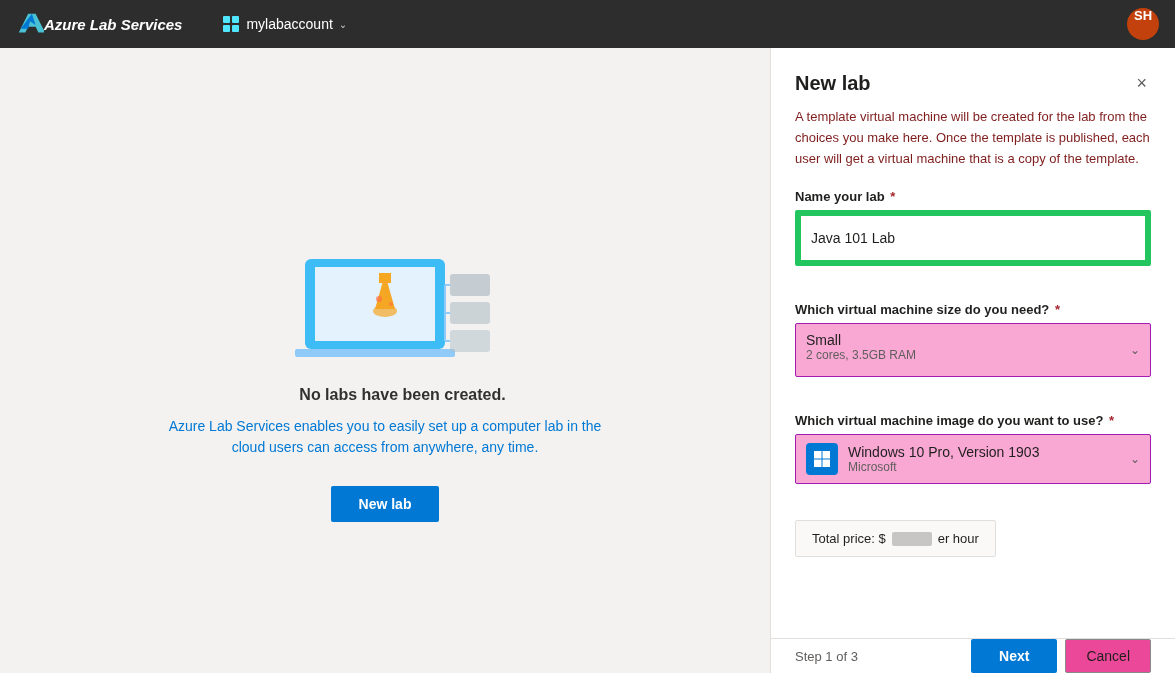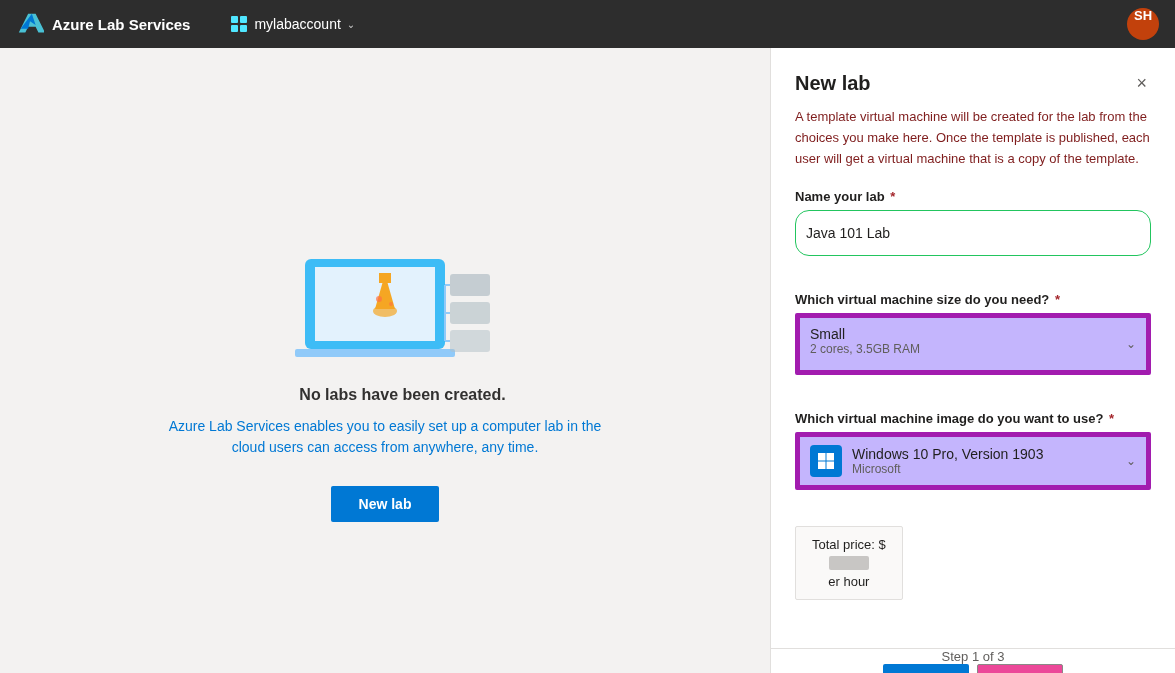--- a/index.html
+++ b/index.html
@@ -11,21 +11,22 @@
       height: 48px;
       display: flex;
       align-items: center;
       padding: 0 16px;
       gap: 20px;
       flex-shrink: 0;
     }
     .header-logo {
       display: flex;
       align-items: center;
-      gap: 8px;
+      gap: 0;
+      font-style: italic;
     }
     .logo-icon {
       width: 28px;
       height: 28px;
     }
     .header-title {
       color: #ffffff;
       font-size: 15px;
       font-weight: 400;
     }
@@ -158,35 +159,35 @@
       color: #201f1e;
       margin-bottom: 6px;
     }
     .required-star {
       color: #a4262c;
       margin-left: 2px;
     }
     .form-input {
       width: 100%;
       height: 36px;
-      border: 1px solid #22c55e;
+      border: 6px solid #22c55e;
       padding: 22px 10px;
       font-size: 14px;
       color: #201f1e;
       outline: none;
-      border-radius: 14px;
+      border-radius: 2px;
     }
 
     
     .dropdown-container {
       position: relative;
       width: 100%;
-      border: 5px solid #a21caf;
-      border-radius: 2px;
-      background: #c4b5fd;
+      border: 1px solid #a21caf;
+      border-radius: 2px;
+      background: #f9a8d4;
       cursor: pointer;
     }
     .dropdown-main {
       padding: 8px 36px 4px 10px;
       min-height: 52px;
     }
     .dropdown-value {
       font-size: 14px;
       color: #201f1e;
       font-weight: 400;
@@ -238,41 +239,39 @@
     .total-price-box {
       border: 1px solid #e1dfdd;
       border-radius: 2px;
       padding: 10px 16px;
       display: inline-flex;
       align-items: center;
       gap: 4px;
       font-size: 13px;
       color: #201f1e;
       background: #faf9f8;
-      flex-direction: column;
     }
     .price-blur {
       display: inline-block;
       width: 40px;
       height: 14px;
       background: #c8c6c4;
       border-radius: 2px;
       vertical-align: middle;
       margin: 0 2px;
     }
 
     
     .dialog-footer {
       padding: 0 24px;
       border-top: 1px solid #e1dfdd;
       display: flex;
       align-items: center;
       justify-content: space-between;
       margin-top: 12px;
-      flex-direction: column;
     }
     .step-text {
       font-size: 13px;
       color: #605e5c;
     }
     .footer-buttons {
       display: flex;
       gap: 8px;
     }
     .btn-next {

